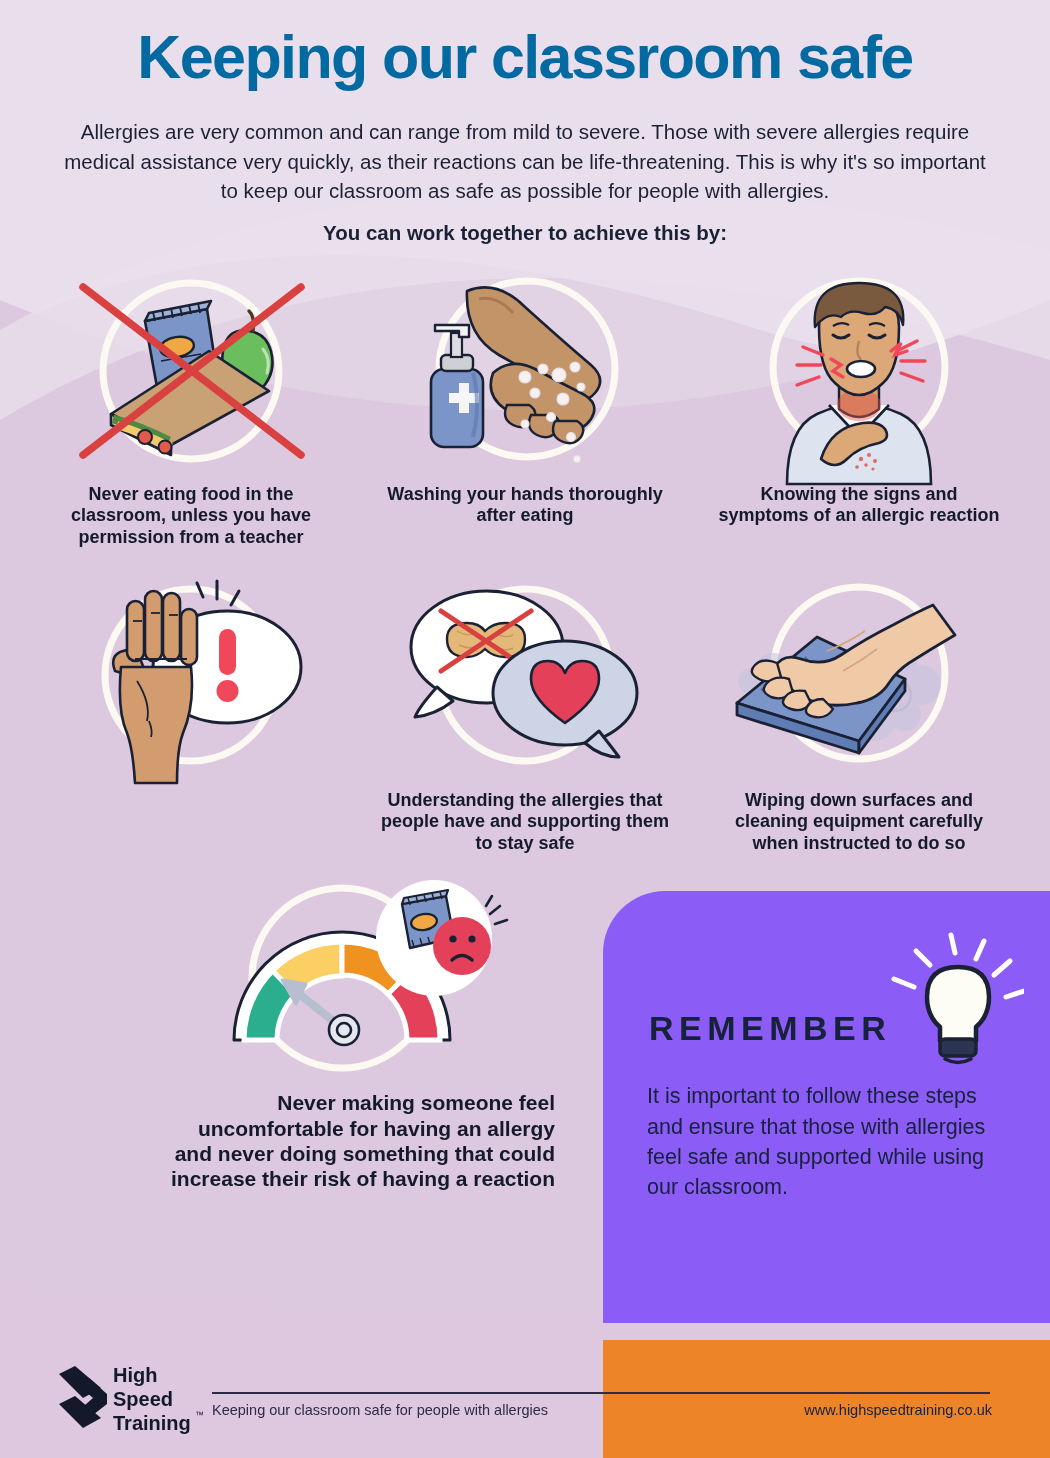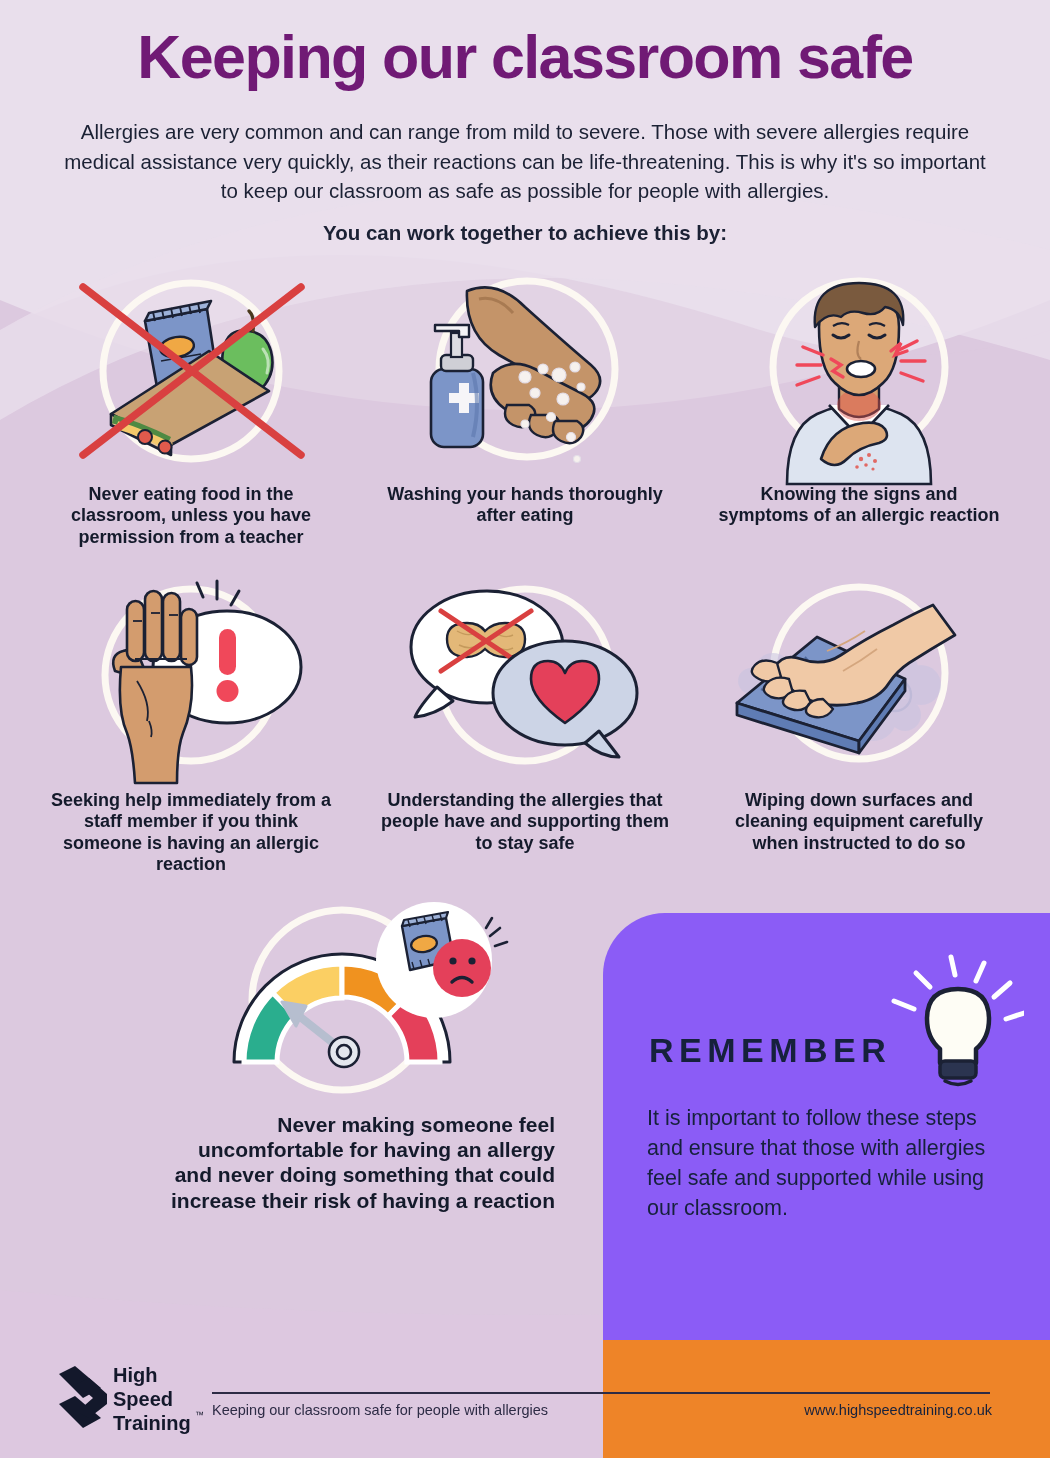--- a/index.html
+++ b/index.html
@@ -18,21 +18,21 @@
   
   .page { position:relative; z-index:2; width:1050px; height:1458px; }
 
   
   .header { padding:26px 30px 0; text-align:center; }
   .title {
     font-size:61px;
     font-weight:bold;
     line-height:1.04;
     letter-spacing:-1.6px;
-    color:#701a75;
+    color:#0369a1;
   }
   .intro {
     margin:28px auto 0;
     width:940px;
     font-size:20.5px;
     line-height:1.42;
     color:#1B2134;
     text-align:center;
   }
   .intro-bold { display:block; font-weight:bold; margin-top:13px; }
@@ -303,21 +303,20 @@
             <path d="M108 146 q4 10 2 16"></path>
           </g>
 
           <g stroke="#1B2134" stroke-width="3" stroke-linecap="round">
             <line x1="162" y1="22" x2="156" y2="8"></line>
             <line x1="176" y1="24" x2="176" y2="6"></line>
             <line x1="190" y1="30" x2="198" y2="16"></line>
           </g>
         </svg>
       </div>
-      <div class="caption">Seeking help immediately from a staff member if you think someone is having an allergic reaction</div>
     </div>
 
     <div class="cell">
       <div class="art">
         <svg viewBox="0 0 300 215">
           <circle cx="150" cy="100" r="86" fill="none" stroke="#FCF8F2" stroke-width="7"></circle>
 
           <g>
             <ellipse cx="112" cy="72" rx="76" ry="56" fill="#fff" stroke="#1B2134" stroke-width="3"></ellipse>
             <path d="M62 112 q-18 20 -22 30 q20 -2 38 -16 Z" fill="#fff" stroke="#1B2134" stroke-width="3" stroke-linejoin="round"></path>

